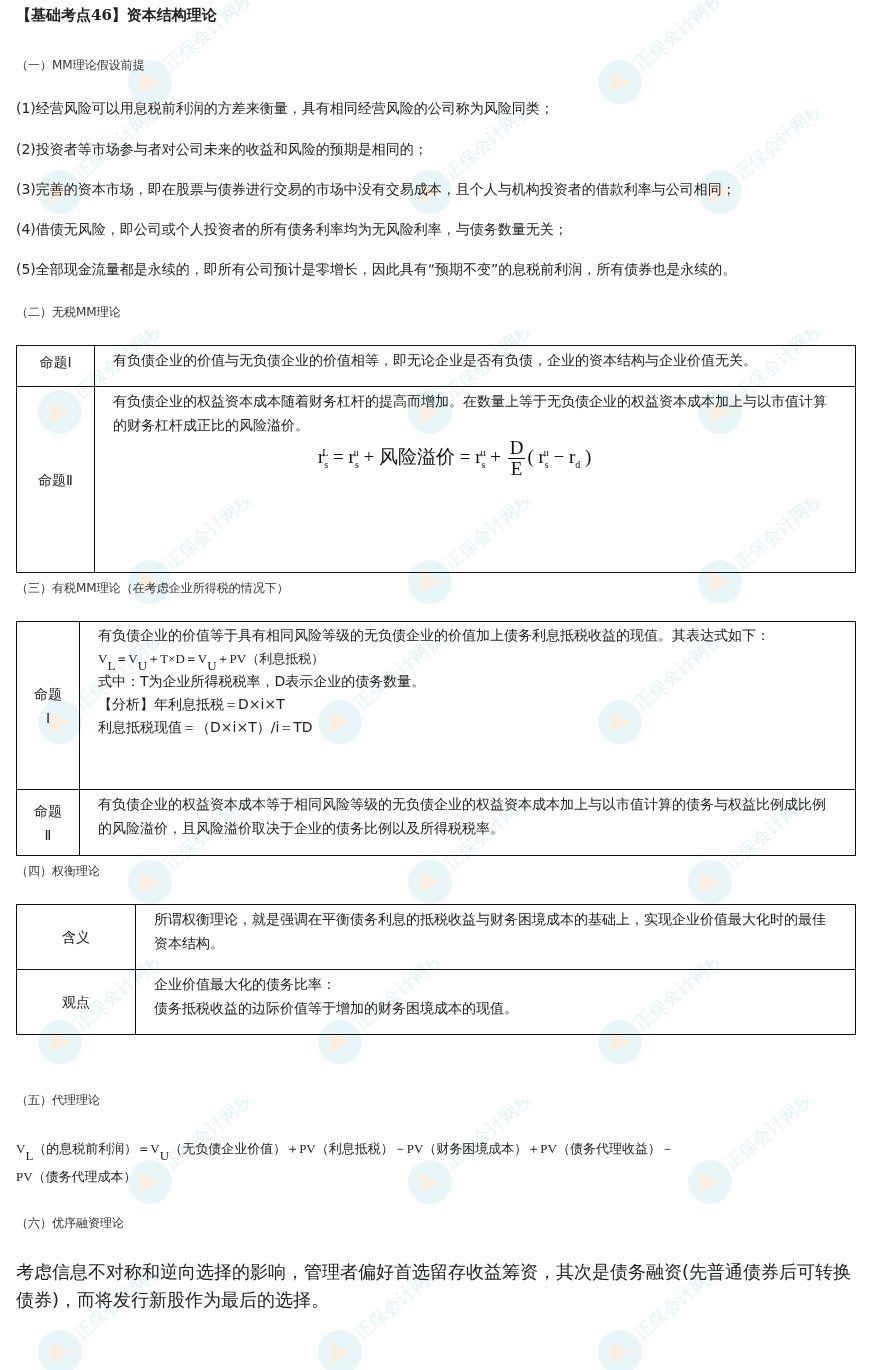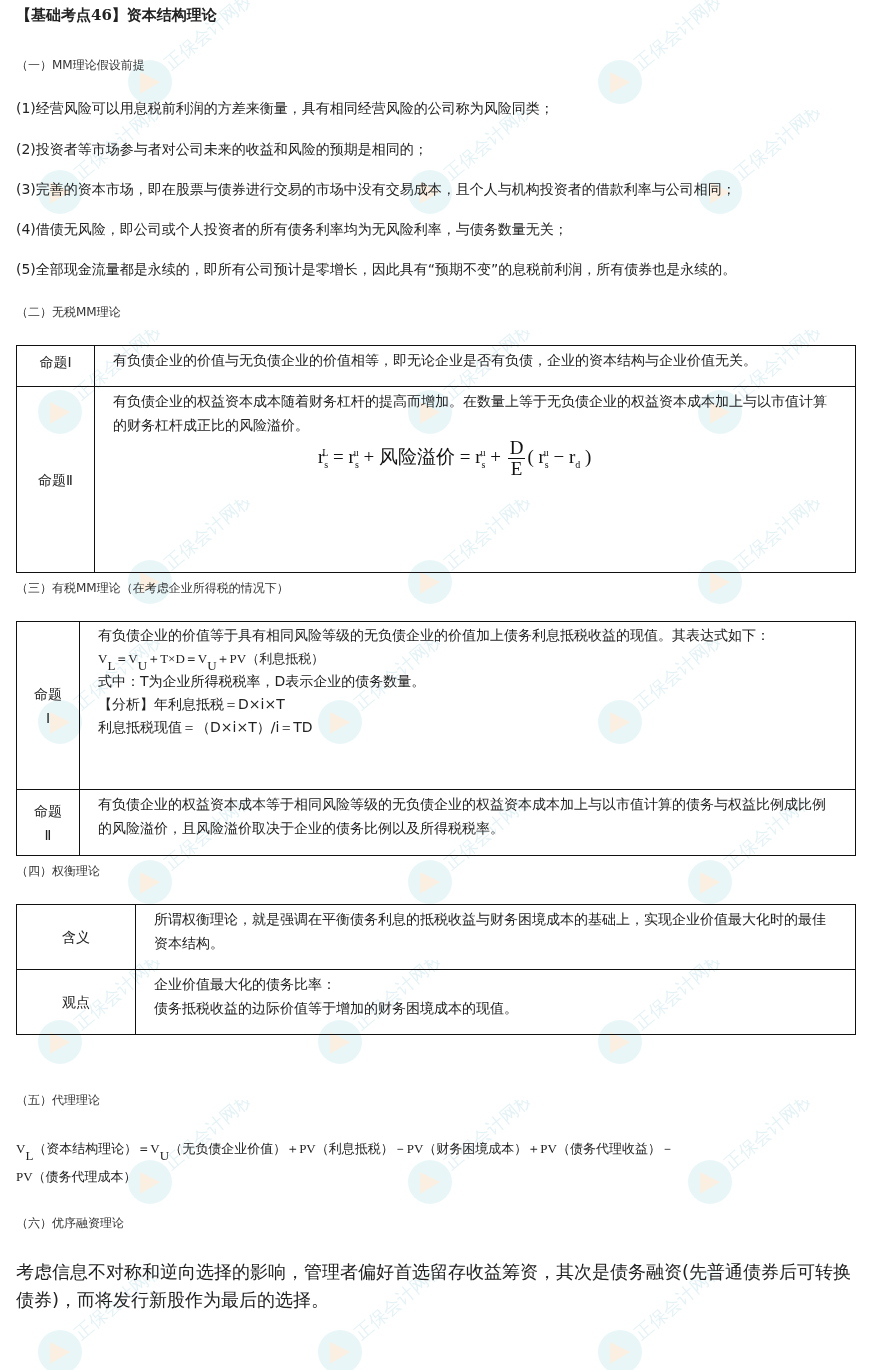--- a/index.html
+++ b/index.html
@@ -255,18 +255,18 @@
     <td>
       <div>企业价值最大化的债务比率：</div>
       <div>债务抵税收益的边际价值等于增加的财务困境成本的现值。</div>
     </td>
   </tr>
 </tbody>
   </table>
 
 <div class="abs h" style="top:1092px">（五）代理理论</div>
 <div class="abs wrap mono" style="top:1135px">
-  <span>V</span><sub class="s">L</sub><span>（资本结构理论）＝V</span><sub class="s">U</sub><span>（无负债企业价值）＋PV（利息抵税）－PV（财务困境成本）＋PV（债务代理收益）－</span><br>
+  <span>V</span><sub class="s">L</sub><span>（的息税前利润）＝V</span><sub class="s">U</sub><span>（无负债企业价值）＋PV（利息抵税）－PV（财务困境成本）＋PV（债务代理收益）－</span><br>
   <span>PV（债务代理成本）</span>
 </div>
 
 <div class="abs h" style="top:1215px">（六）优序融资理论</div>
 <div class="abs wrap" style="top:1258px">考虑信息不对称和逆向选择的影响，管理者偏好首选留存收益筹资，其次是债务融资(先普通债券后可转换债券)，而将发行新股作为最后的选择。</div>
 
 </body></html>

